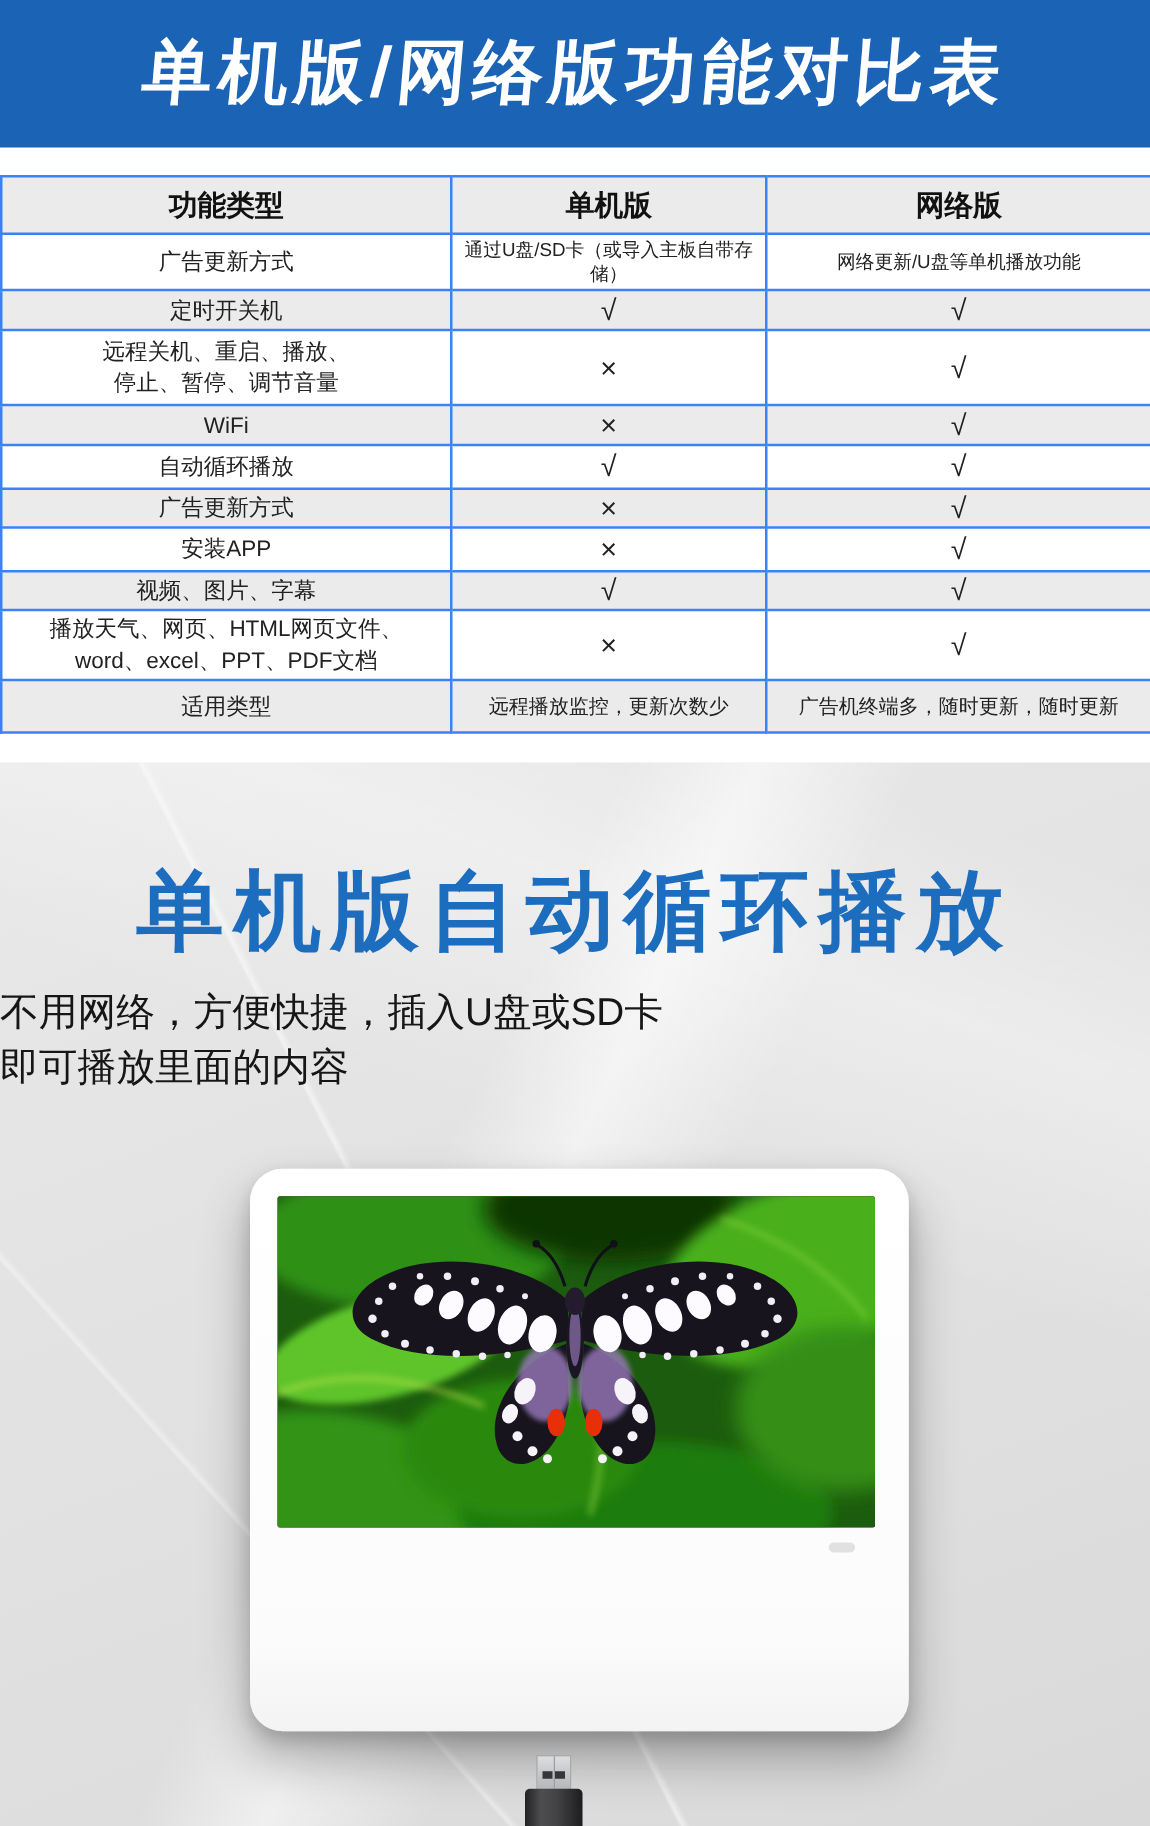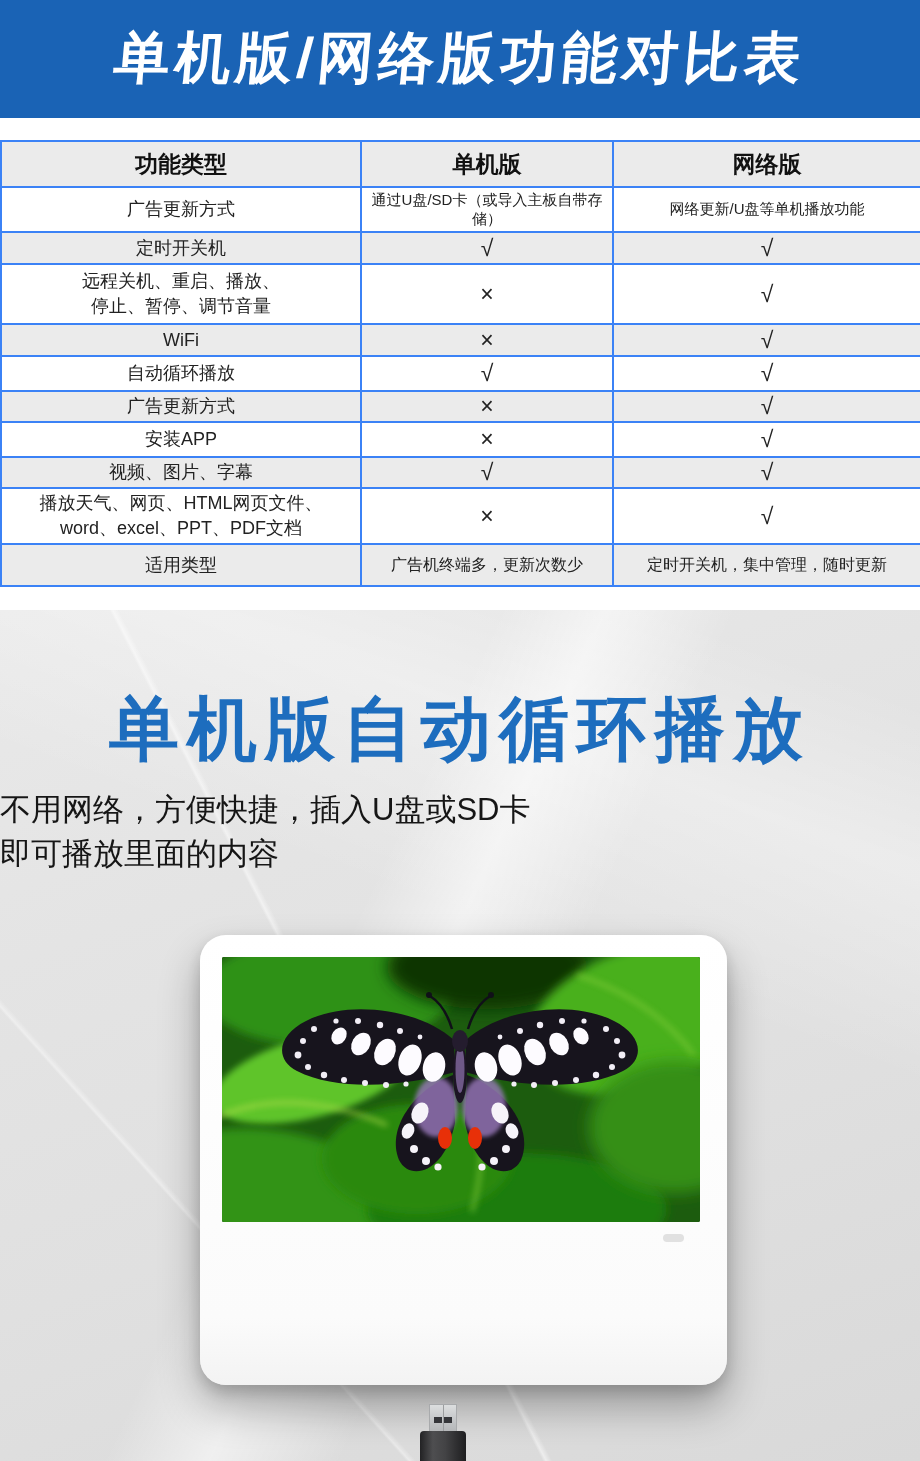--- a/index.html
+++ b/index.html
@@ -132,22 +132,22 @@
         <td class="mark">√</td>
       </tr>
       <tr class="h56">
         <td class="feat">播放天气、网页、HTML网页文件、
 word、excel、PPT、PDF文档</td>
         <td class="mark">×</td>
         <td class="mark">√</td>
       </tr>
       <tr class="h42">
         <td class="feat">适用类型</td>
-        <td class="val-text-lg">广告机终端多，更新次数少</td>
-        <td class="val-text-lg">定时开关机，集中管理，随时更新</td>
+        <td class="val-text-lg">远程播放监控，更新次数少</td>
+        <td class="val-text-lg">广告机终端多，随时更新，随时更新</td>
       </tr>
     </tbody>
   </table>
 
   <div class="section">
     <div class="section-title" style="color:#1d6dbe;text-align:center;">单机版自动循环播放</div>
     <div class="section-subtitle">
       <div>不用网络，方便快捷，插入U盘或SD卡</div>
       <div>即可播放里面的内容</div>
     </div>

